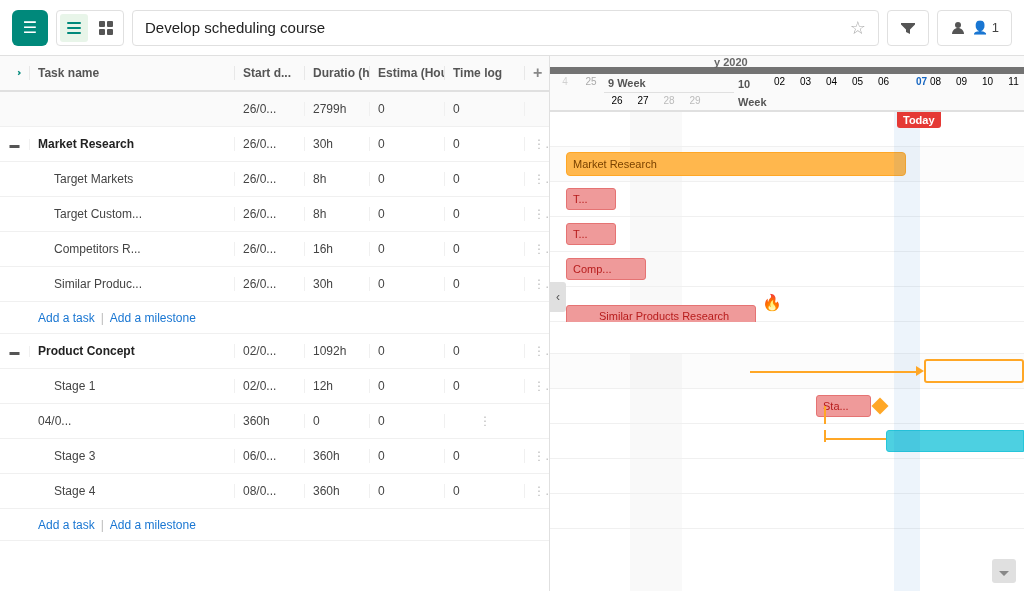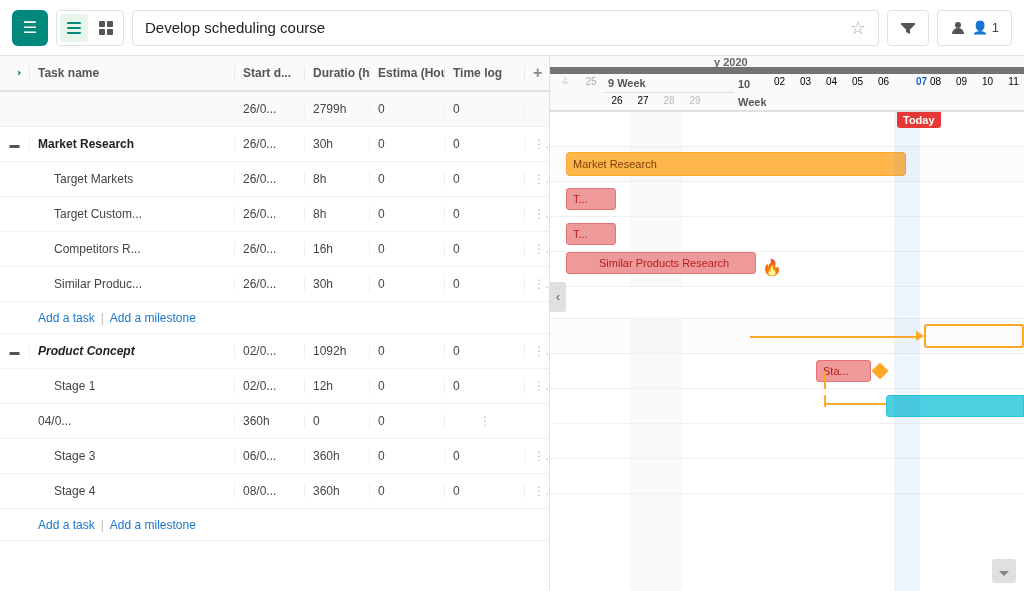--- a/index.html
+++ b/index.html
@@ -396,21 +396,21 @@
       <div class="add-row">
         <button class="add-link">Add a task</button>
         <span class="add-sep">|</span>
         <button class="add-link">Add a milestone</button>
       </div>
 
       <div class="row row-group">
         <div class="cell cell-expand">
           <span class="expand-btn">▬</span>
         </div>
-        <div class="cell cell-name" style="font-weight:700;font-style:italic;">Product Concept</div>
+        <div class="cell cell-name" style="font-weight:700;">Product Concept</div>
         <div class="cell">02/0...</div>
         <div class="cell">1092h</div>
         <div class="cell">0</div>
         <div class="cell">0</div>
         <div class="cell cell-menu">⋮</div>
       </div>
 
       <div class="row row-sub">
         <div class="cell"></div>
         <div class="cell cell-name" style="padding-left:24px;">Stage 1</div>
@@ -562,23 +562,28 @@
           <span>T...</span>
         </div>
       </div>
 
       <div class="gantt-row" style="height:35px; position:relative;">
         <div class="bar bar-red" style="left:16px; width:50px; height:22px; top:6px;">
           <span>T...</span>
         </div>
       </div>
 
-
       <div class="gantt-row" style="height:35px; position:relative;">
-        <div class="bar bar-red" style="left:16px; width:190px; height:22px; top:0;padding-left:32px;">
+        <div class="bar bar-red" style="left:16px; width:80px; height:22px; top:6px;">
+          <span>Comp...</span>
+        </div>
+      </div>
+
+      <div class="gantt-row" style="height:35px; position:relative;">
+        <div class="bar bar-red" style="left:16px; width:190px; height:22px; top:18px;padding-left:32px;">
           <span>Similar Products Research</span>
         </div>
         <span class="fire-icon" style="left:212px; top:6px;">🔥</span>
       </div>
 
       <div class="gantt-row" style="height:32px; background:#fff;"></div>
 
       <div class="gantt-row group-row" style="height:35px; position:relative;">
 
         <div style="position:absolute; top:17px; left:200px; width:170px; height:2px; background:#ffa726; z-index:2;"></div>

